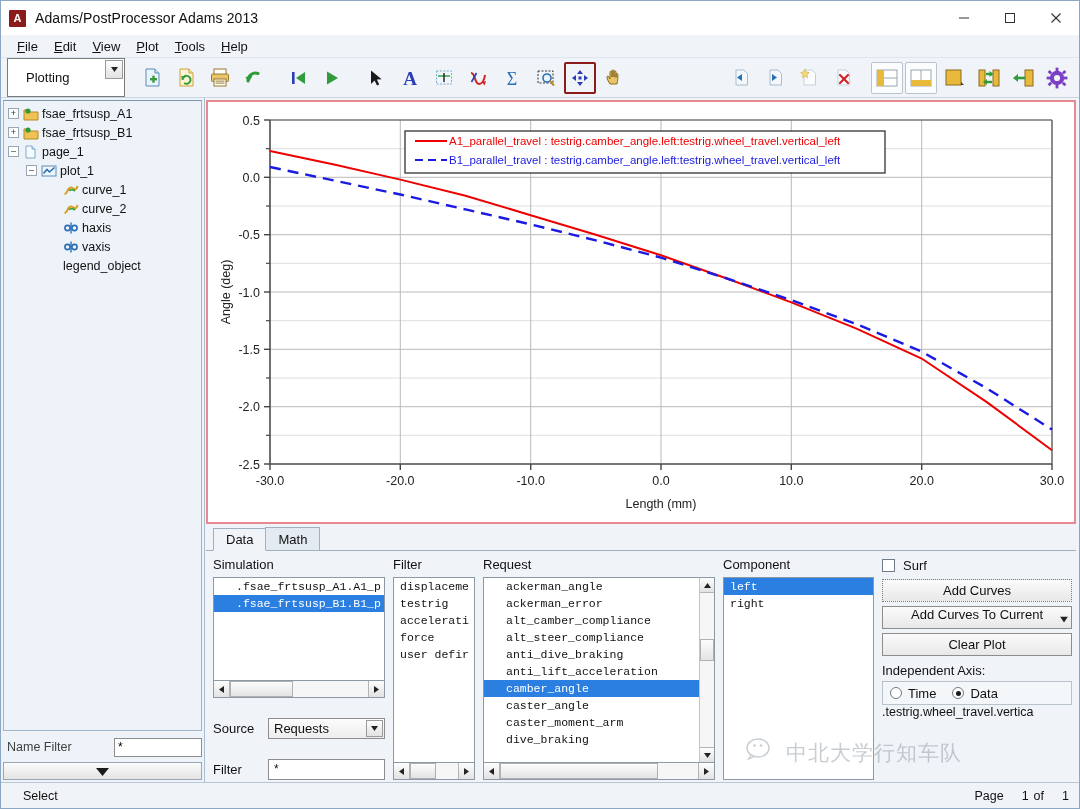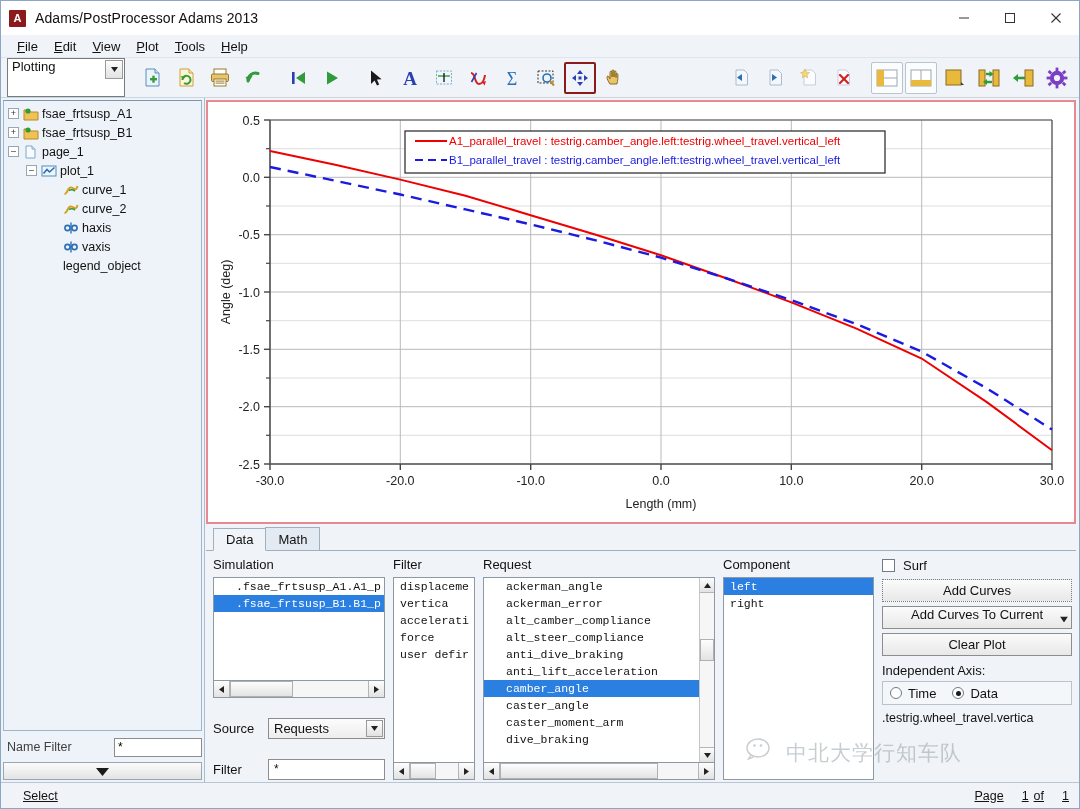--- a/index.html
+++ b/index.html
@@ -65,23 +65,23 @@
     background: #f0f4f8;
     display: flex; align-items: center;
     padding: 0 6px;
     border-bottom: 1px solid #c9d6e2;
     gap: 2px;
   }
   .combo-plotting {
     width: 118px; height: 39px;
     background: #fff;
     border: 1px solid #7a7a7a;
-    display: flex; 
+    display: flex; align-items: center;
     font-size: 13px; color: #111;
-    padding-left: 4px;
+    padding-left: 18px;
     position: relative;
     margin-right: 9px;
   }
   .combo-plotting .arrowbox {
     position: absolute; right: 1px; top: 1px;
     width: 18px; height: 19px;
     background: linear-gradient(#fdfdfd,#e2e2e2);
     border: 1px solid #9a9a9a;
     display: flex; align-items: center; justify-content: center;
   }
@@ -360,32 +360,32 @@
     flex: 0 0 auto;
   }
   .radio.on::after {
     content: ''; position: absolute;
     left: 2.5px; top: 2.5px; width: 5px; height: 5px;
     border-radius: 50%; background: #1a1a1a;
   }
   .radio-row .rl { font-size: 13px; color: #111; margin-right: 10px; }
   .axis-path {
     font-size: 12.5px; color: #111;
-    margin-top: 6px;
+    margin-top: 0;
     white-space: nowrap; overflow: hidden;
   }
 
   
   .statusbar {
     height: 18px; min-height: 26px;
     background: #f0f4f8;
     border-top: 1px solid #b9c6d2;
     display: flex; align-items: center;
     padding: 0 10px 0 22px;
-    font-size: 12.5px; color: #111; text-decoration: underline;
+    font-size: 12.5px; color: #111;
   }
   .statusbar .spacer { flex: 1; }
   .statusbar .pg { margin-left: 18px; }
 
   
   .watermark {
     position: absolute;
     left: 745px; top: 736px;
     display: flex; align-items: center;
     gap: 6px;
@@ -866,21 +866,21 @@
             <div class="field-row">
               <span class="flbl">Filter</span>
               <div class="txtfield">*</div>
             </div>
           </div>
 
           <div class="col-filter">
             <div class="col-label">Filter</div>
             <div class="listbox">
               <div class="li">displaceme</div>
-              <div class="li">vertica</div>
+              <div class="li">testrig</div>
               <div class="li">accelerati</div>
               <div class="li">force</div>
               <div class="li">user defir</div>
             </div>
             <div class="hscroll">
               <div class="sbtn">
                   <svg width="5" height="7" viewBox="0 0 5 7">
                     <polygon points="5,0 5,7 0,3.5" fill="#222"></polygon>
                   </svg>
                 </div>

